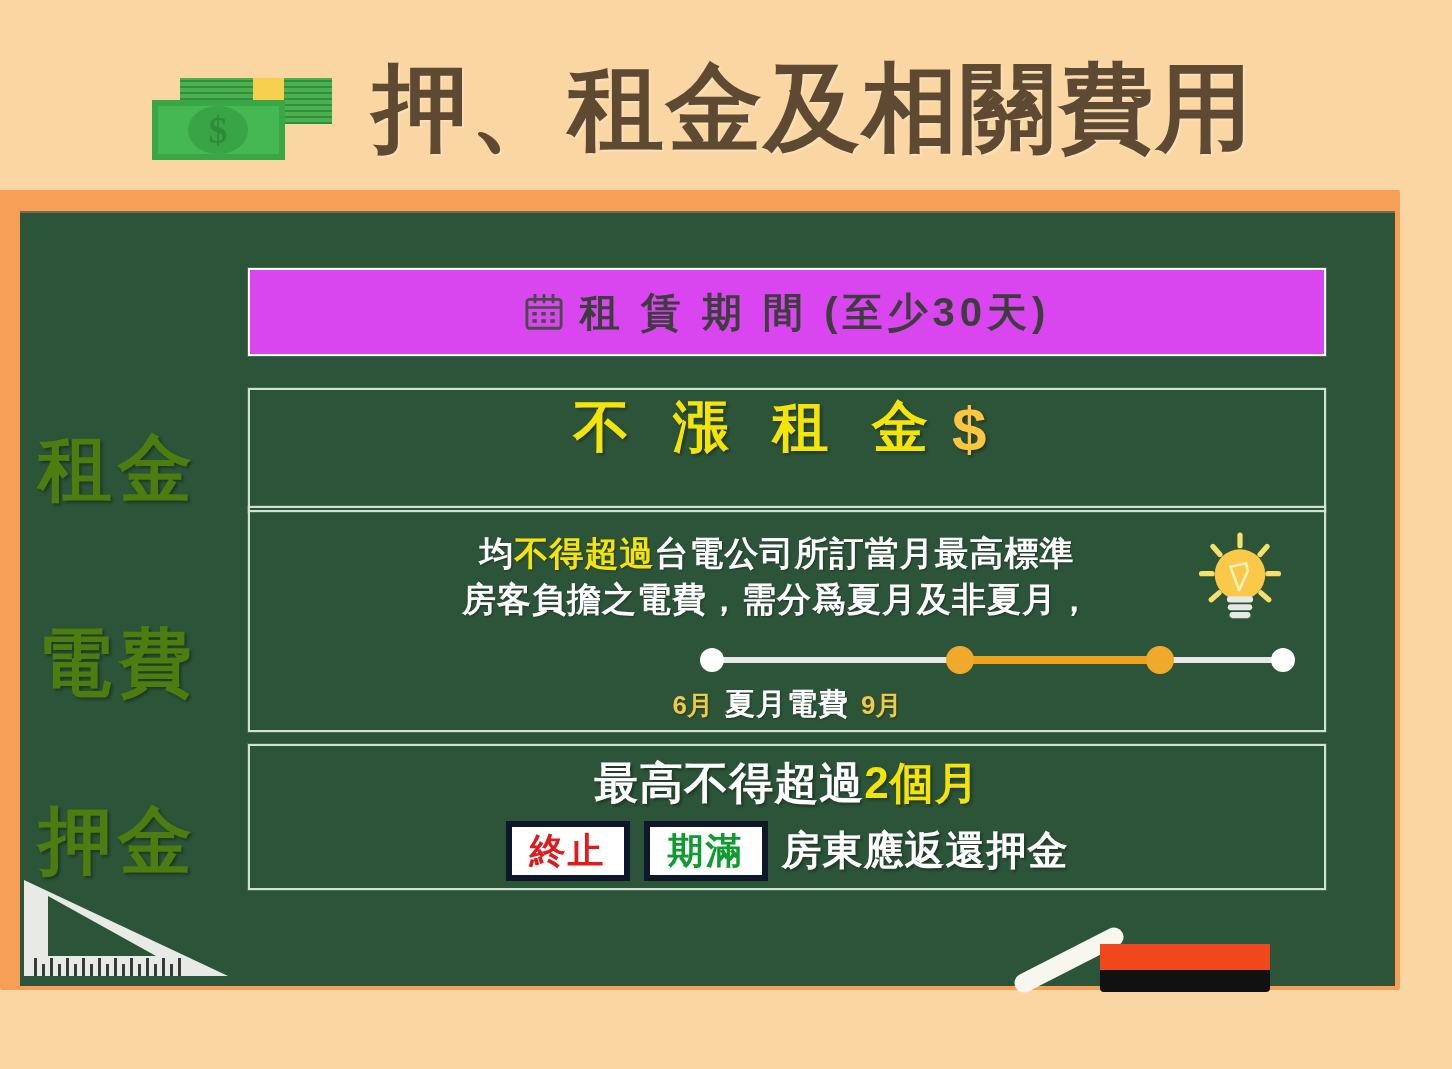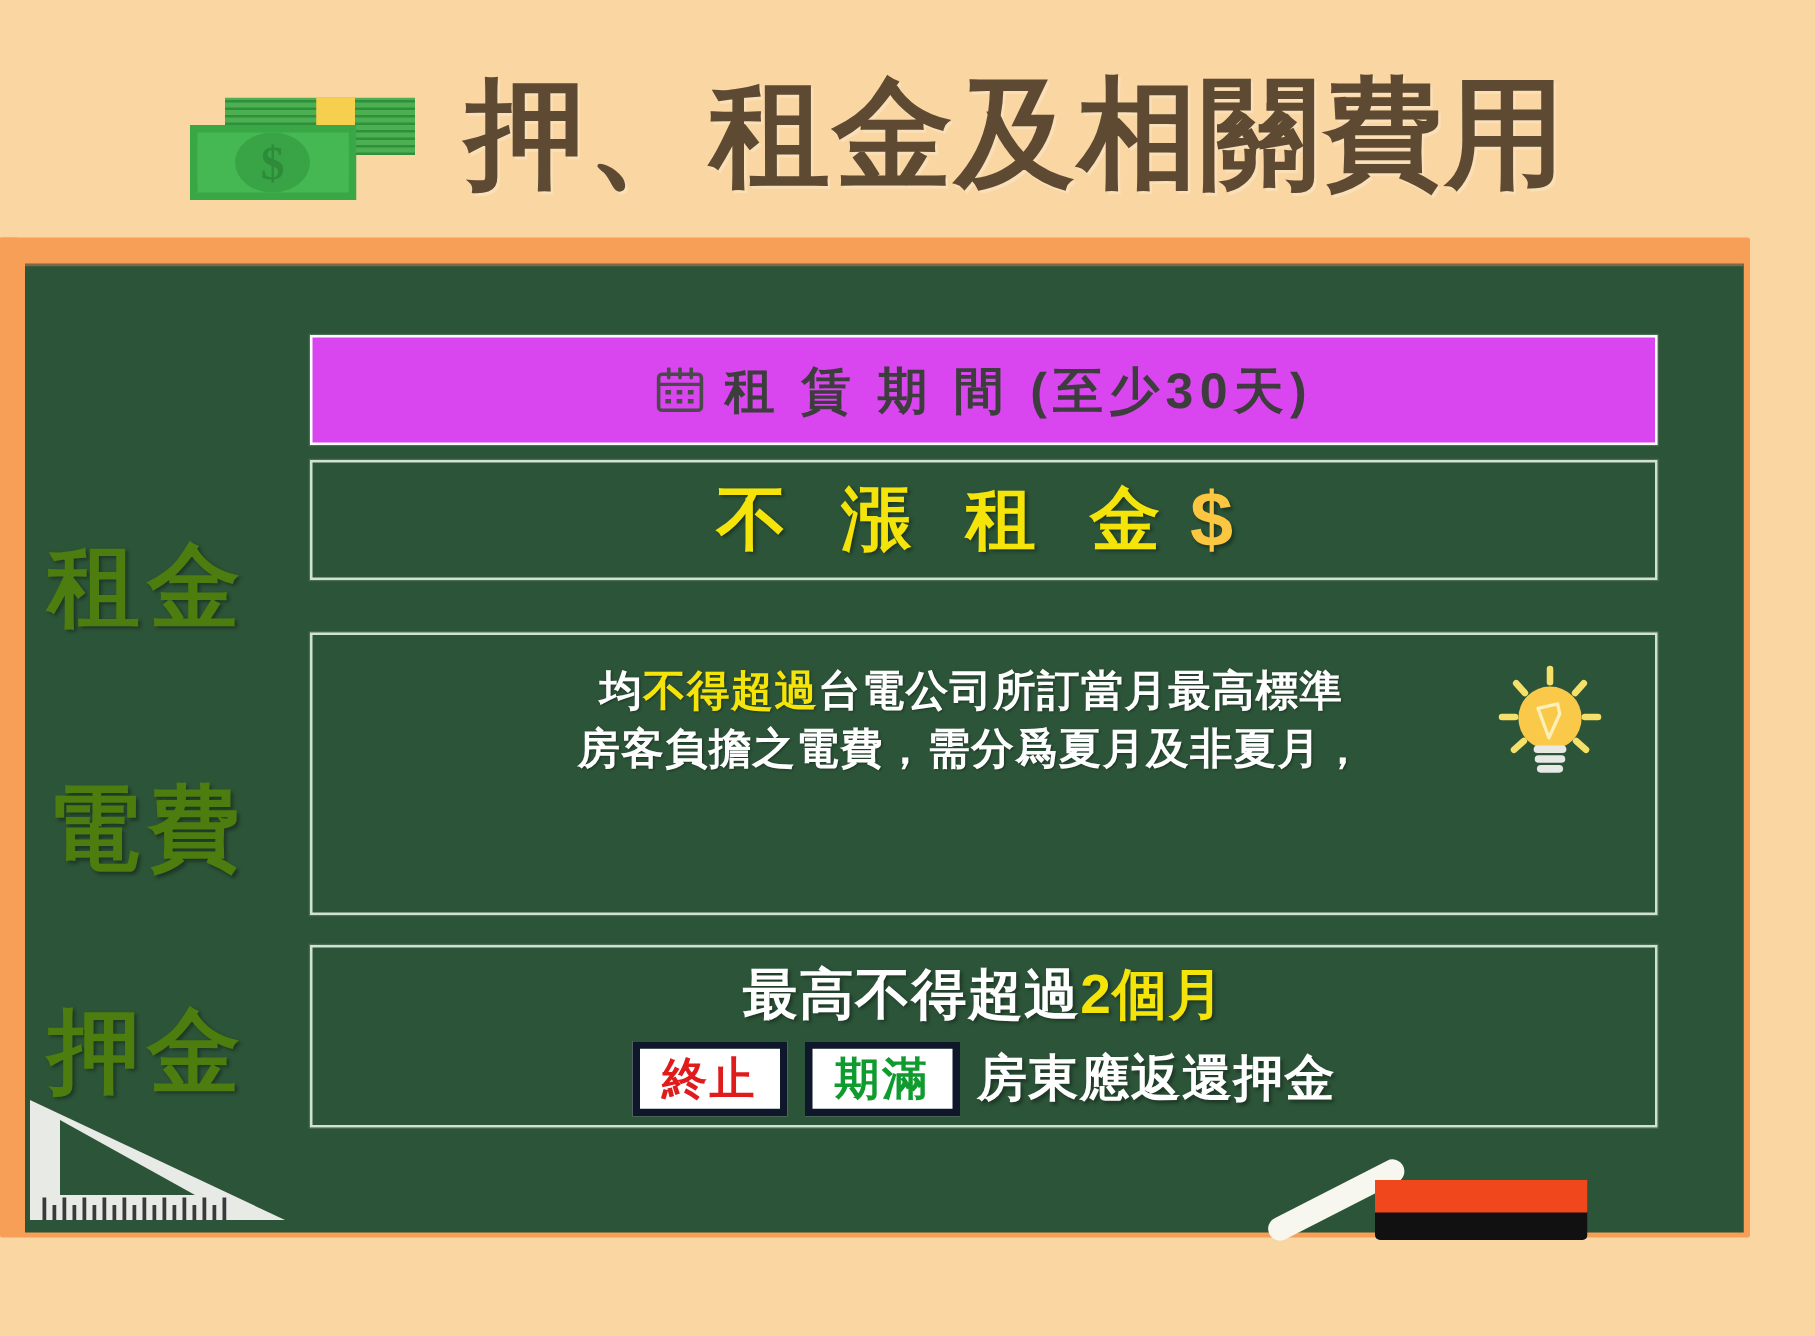--- a/index.html
+++ b/index.html
@@ -69,22 +69,22 @@
     display:flex; align-items:center; justify-content:center;
   }
   #period-text {
     display:flex; align-items:center; gap:16px;
     font-size:40px; font-weight:bold; color:#3d3d3d;
     letter-spacing:5px; white-space:nowrap;
   }
   #calendar-icon { flex:0 0 auto; display:block; }
 
   #panel-rent {
-    top:368px; height:96px;
-    display:flex; align-items:center; justify-content:center;
+    top:388px; height:124px;
+    display:flex; align-items:flex-start; justify-content:center;
   }
   #rent-text {
     font-size:56px; font-weight:bold; color:#f5e40a;
     letter-spacing:14px; white-space:nowrap;
     text-shadow:2px 2px 3px rgba(0,0,0,.35);
     display:flex; align-items:center; gap:10px;
   }
   #dollar-sign { font-size:62px; color:#fcc640; font-weight:bold; }
 
   #panel-power {
@@ -131,21 +131,21 @@
     text-shadow:1px 1px 2px rgba(0,0,0,.3);
   }
   #tl-mid {
     font-size:30px; font-weight:bold; color:#ffffff;
     letter-spacing:1px; text-shadow:1px 1px 2px rgba(0,0,0,.3);
   }
 
   #panel-deposit {
     top:744px; height:146px;
     display:flex; flex-direction:column; align-items:center;
-    justify-content:center; gap:8px;margin-top:12px;
+    justify-content:center; gap:8px;
   }
   #deposit-line1 {
     font-size:44px; font-weight:bold; color:#ffffff;
     letter-spacing:1px; white-space:nowrap;
     text-shadow:2px 2px 3px rgba(0,0,0,.35);
   }
   #deposit-line2 {
     display:flex; align-items:center; gap:14px; white-space:nowrap;
   }
   .badge {
@@ -258,20 +258,33 @@
     </g>
   </svg>
 
   <div id="power-text">
     <div>
       <span>均</span><span class="hl-yellow">不得超過</span><span>台電公司所訂當月最高標準</span>
     </div>
     <div>房客負擔之電費，需分爲夏月及非夏月，</div>
   </div>
 
+  <div id="timeline">
+    <div id="tl-track"></div>
+    <div id="tl-summer"></div>
+    <div class="tl-dot white" id="dot-1"></div>
+    <div class="tl-dot orange" id="dot-2"></div>
+    <div class="tl-dot orange" id="dot-3"></div>
+    <div class="tl-dot white" id="dot-4"></div>
+    <div id="tl-labels">
+      <span class="tl-month">6月</span>
+      <span id="tl-mid">夏月電費</span>
+      <span class="tl-month">9月</span>
+    </div>
+  </div>
 </div>
 
 <div class="panel" id="panel-deposit">
   <div id="deposit-line1">
     <span>最高不得超過</span><span class="hl-yellow">2個月</span>
   </div>
   <div id="deposit-line2">
     <span class="badge" id="badge-terminate">終止</span>
     <span class="badge" id="badge-expire">期滿</span>
     <span id="deposit-tail">房東應返還押金</span>

